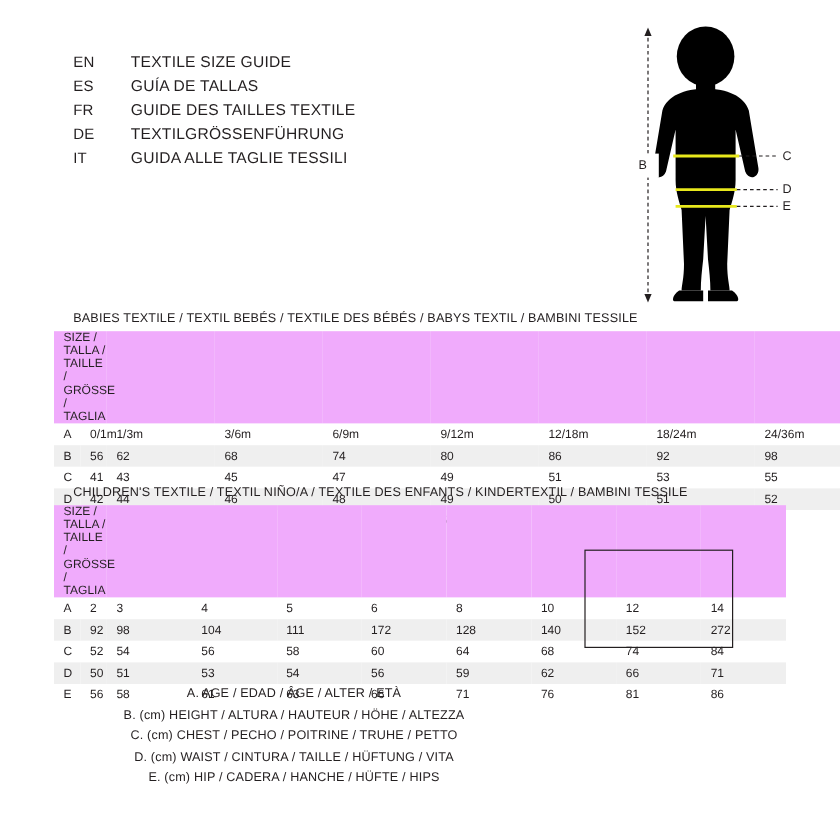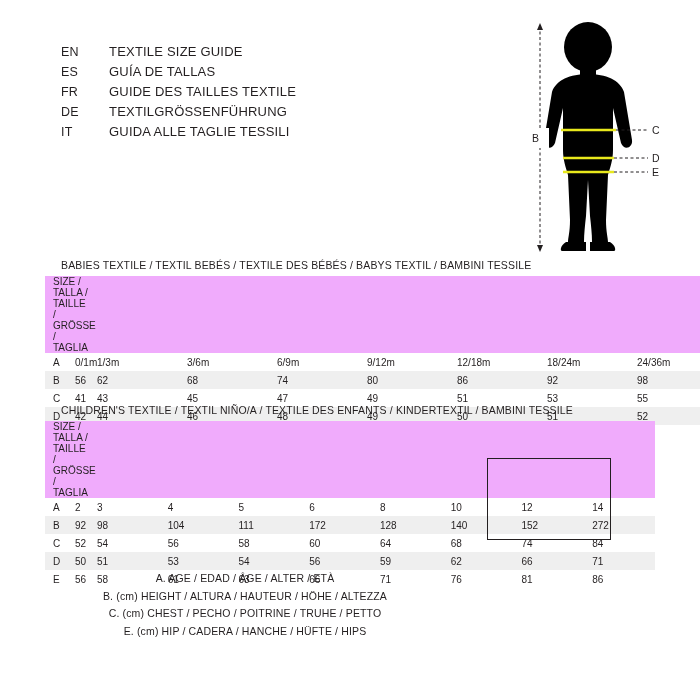--- a/index.html
+++ b/index.html
@@ -361,16 +361,17 @@
     </tbody>
       </table>
   </div>
 
   <div class="hl-box" style="left:487px; top:458px; width:122px; height:80px;"></div>
 
   <div class="legend">
     <div class="legend-line">A. AGE / EDAD / ÂGE / ALTER / ETÀ</div>
     <div class="legend-line">B. (cm) HEIGHT / ALTURA / HAUTEUR / HÖHE / ALTEZZA</div>
     <div class="legend-line">C. (cm) CHEST / PECHO / POITRINE / TRUHE / PETTO</div>
+    <div class="legend-line">D. (cm) WAIST / CINTURA / TAILLE / HÜFTUNG / VITA</div>
     <div class="legend-line">E. (cm) HIP / CADERA / HANCHE / HÜFTE / HIPS</div>
   </div>
 
 </div>
 
 </body></html>

